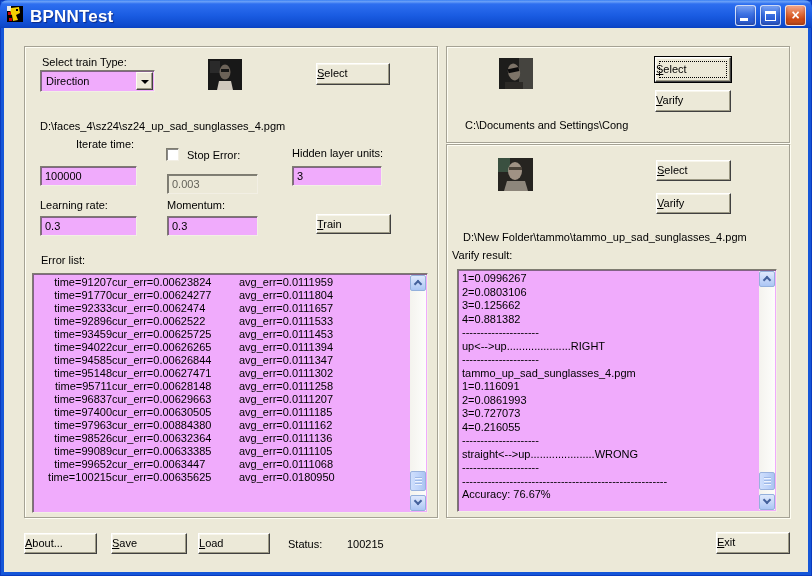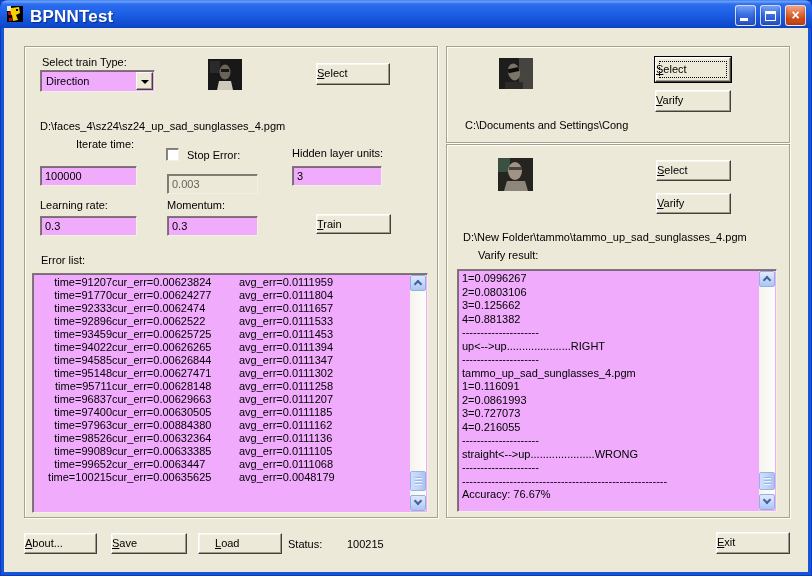--- a/index.html
+++ b/index.html
@@ -188,21 +188,21 @@
         <div class="err-row"><span class="err-c1">time=94022</span><span class="err-c2">cur_err=0.00626265</span><span class="err-c3">avg_err=0.0111394</span></div>
         <div class="err-row"><span class="err-c1">time=94585</span><span class="err-c2">cur_err=0.00626844</span><span class="err-c3">avg_err=0.0111347</span></div>
         <div class="err-row"><span class="err-c1">time=95148</span><span class="err-c2">cur_err=0.00627471</span><span class="err-c3">avg_err=0.0111302</span></div>
         <div class="err-row"><span class="err-c1">time=95711</span><span class="err-c2">cur_err=0.00628148</span><span class="err-c3">avg_err=0.0111258</span></div>
         <div class="err-row"><span class="err-c1">time=96837</span><span class="err-c2">cur_err=0.00629663</span><span class="err-c3">avg_err=0.0111207</span></div>
         <div class="err-row"><span class="err-c1">time=97400</span><span class="err-c2">cur_err=0.00630505</span><span class="err-c3">avg_err=0.0111185</span></div>
         <div class="err-row"><span class="err-c1">time=97963</span><span class="err-c2">cur_err=0.00884380</span><span class="err-c3">avg_err=0.0111162</span></div>
         <div class="err-row"><span class="err-c1">time=98526</span><span class="err-c2">cur_err=0.00632364</span><span class="err-c3">avg_err=0.0111136</span></div>
         <div class="err-row"><span class="err-c1">time=99089</span><span class="err-c2">cur_err=0.00633385</span><span class="err-c3">avg_err=0.0111105</span></div>
         <div class="err-row"><span class="err-c1">time=99652</span><span class="err-c2">cur_err=0.0063447</span><span class="err-c3">avg_err=0.0111068</span></div>
-        <div class="err-row"><span class="err-c1">time=100215</span><span class="err-c2">cur_err=0.00635625</span><span class="err-c3">avg_err=0.0048179</span></div>
+        <div class="err-row"><span class="err-c1">time=100215</span><span class="err-c2">cur_err=0.00635625</span><span class="err-c3">avg_err=0.0180950</span></div>
       </div>
     <div class="sb">
       <div class="sb-btn up">
           <span class="chev u"></span>
         </div>
       <div class="sb-thumb" style="top:196px;height:20px;"></div>
       <div class="sb-btn down">
           <span class="chev d"></span>
         </div>
     </div>
@@ -236,21 +236,21 @@
   </svg>
 
   <div class="btn3d" style="left:656px;top:160px;width:75px;height:21px;">
     <span class="btn-label">Select</span>
   </div>
   <div class="btn3d" style="left:656px;top:193px;width:75px;height:21px;">
     <span class="btn-label">Varify</span>
   </div>
 
   <span class="lbl" style="left:463px;top:231px;">D:\New Folder\tammo\tammo_up_sad_sunglasses_4.pgm</span>
-  <span class="lbl" style="left:478px;top:249px;">Varify result:</span>
+  <span class="lbl" style="left:452px;top:249px;">Varify result:</span>
 
   <div class="listbox sunken" style="left:457px;top:269px;width:320px;height:243px;">
     <pre class="verify-pre">1=0.0996267
 2=0.0803106
 3=0.125662
 4=0.881382
 ---------------------
 up&lt;--&gt;up.....................RIGHT
 ---------------------
 tammo_up_sad_sunglasses_4.pgm
@@ -273,21 +273,21 @@
         </div>
     </div>
   </div>
 
   <div class="btn3d" style="left:24px;top:533px;width:73px;height:21px;">
     <span class="btn-label">About...</span>
   </div>
   <div class="btn3d" style="left:111px;top:533px;width:76px;height:21px;">
     <span class="btn-label">Save</span>
   </div>
-  <div class="btn3d" style="left:198px;top:533px;width:84px;height:21px;padding-left:16px;">
+  <div class="btn3d" style="left:198px;top:533px;width:72px;height:21px;">
     <span class="btn-label">Load</span>
   </div>
   <span class="lbl" style="left:288px;top:538px;">Status:</span>
   <span class="lbl" style="left:347px;top:538px;">100215</span>
   <div class="btn3d" style="left:716px;top:532px;width:74px;height:22px;">
     <span class="btn-label">Exit</span>
   </div>
 
 </div>
 

